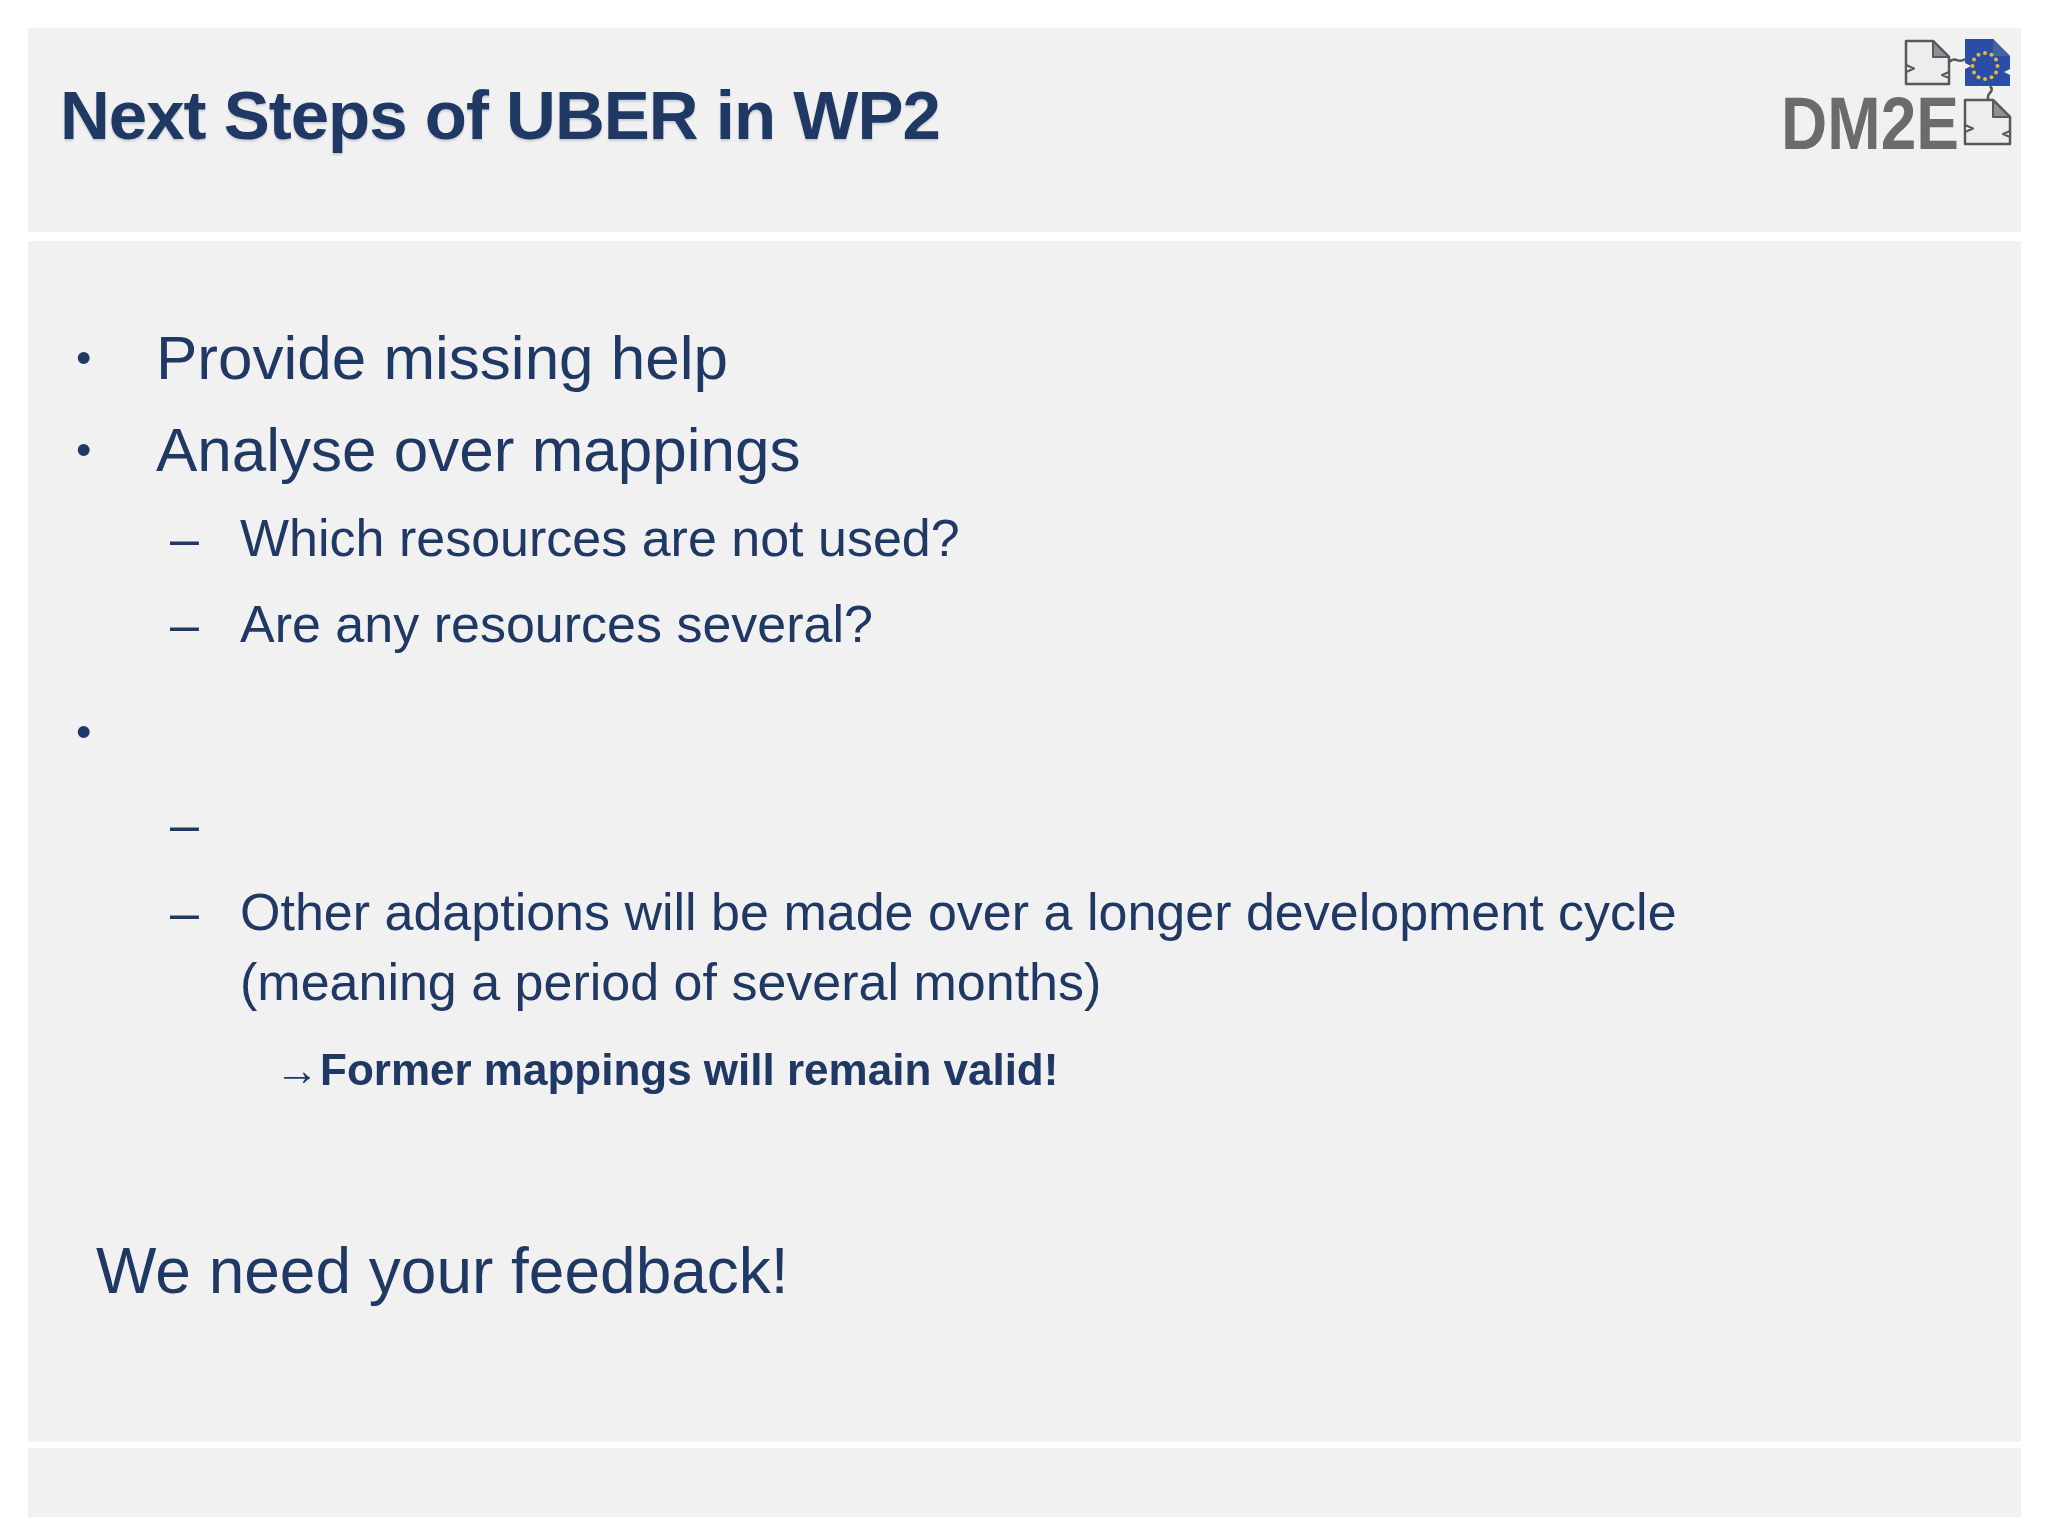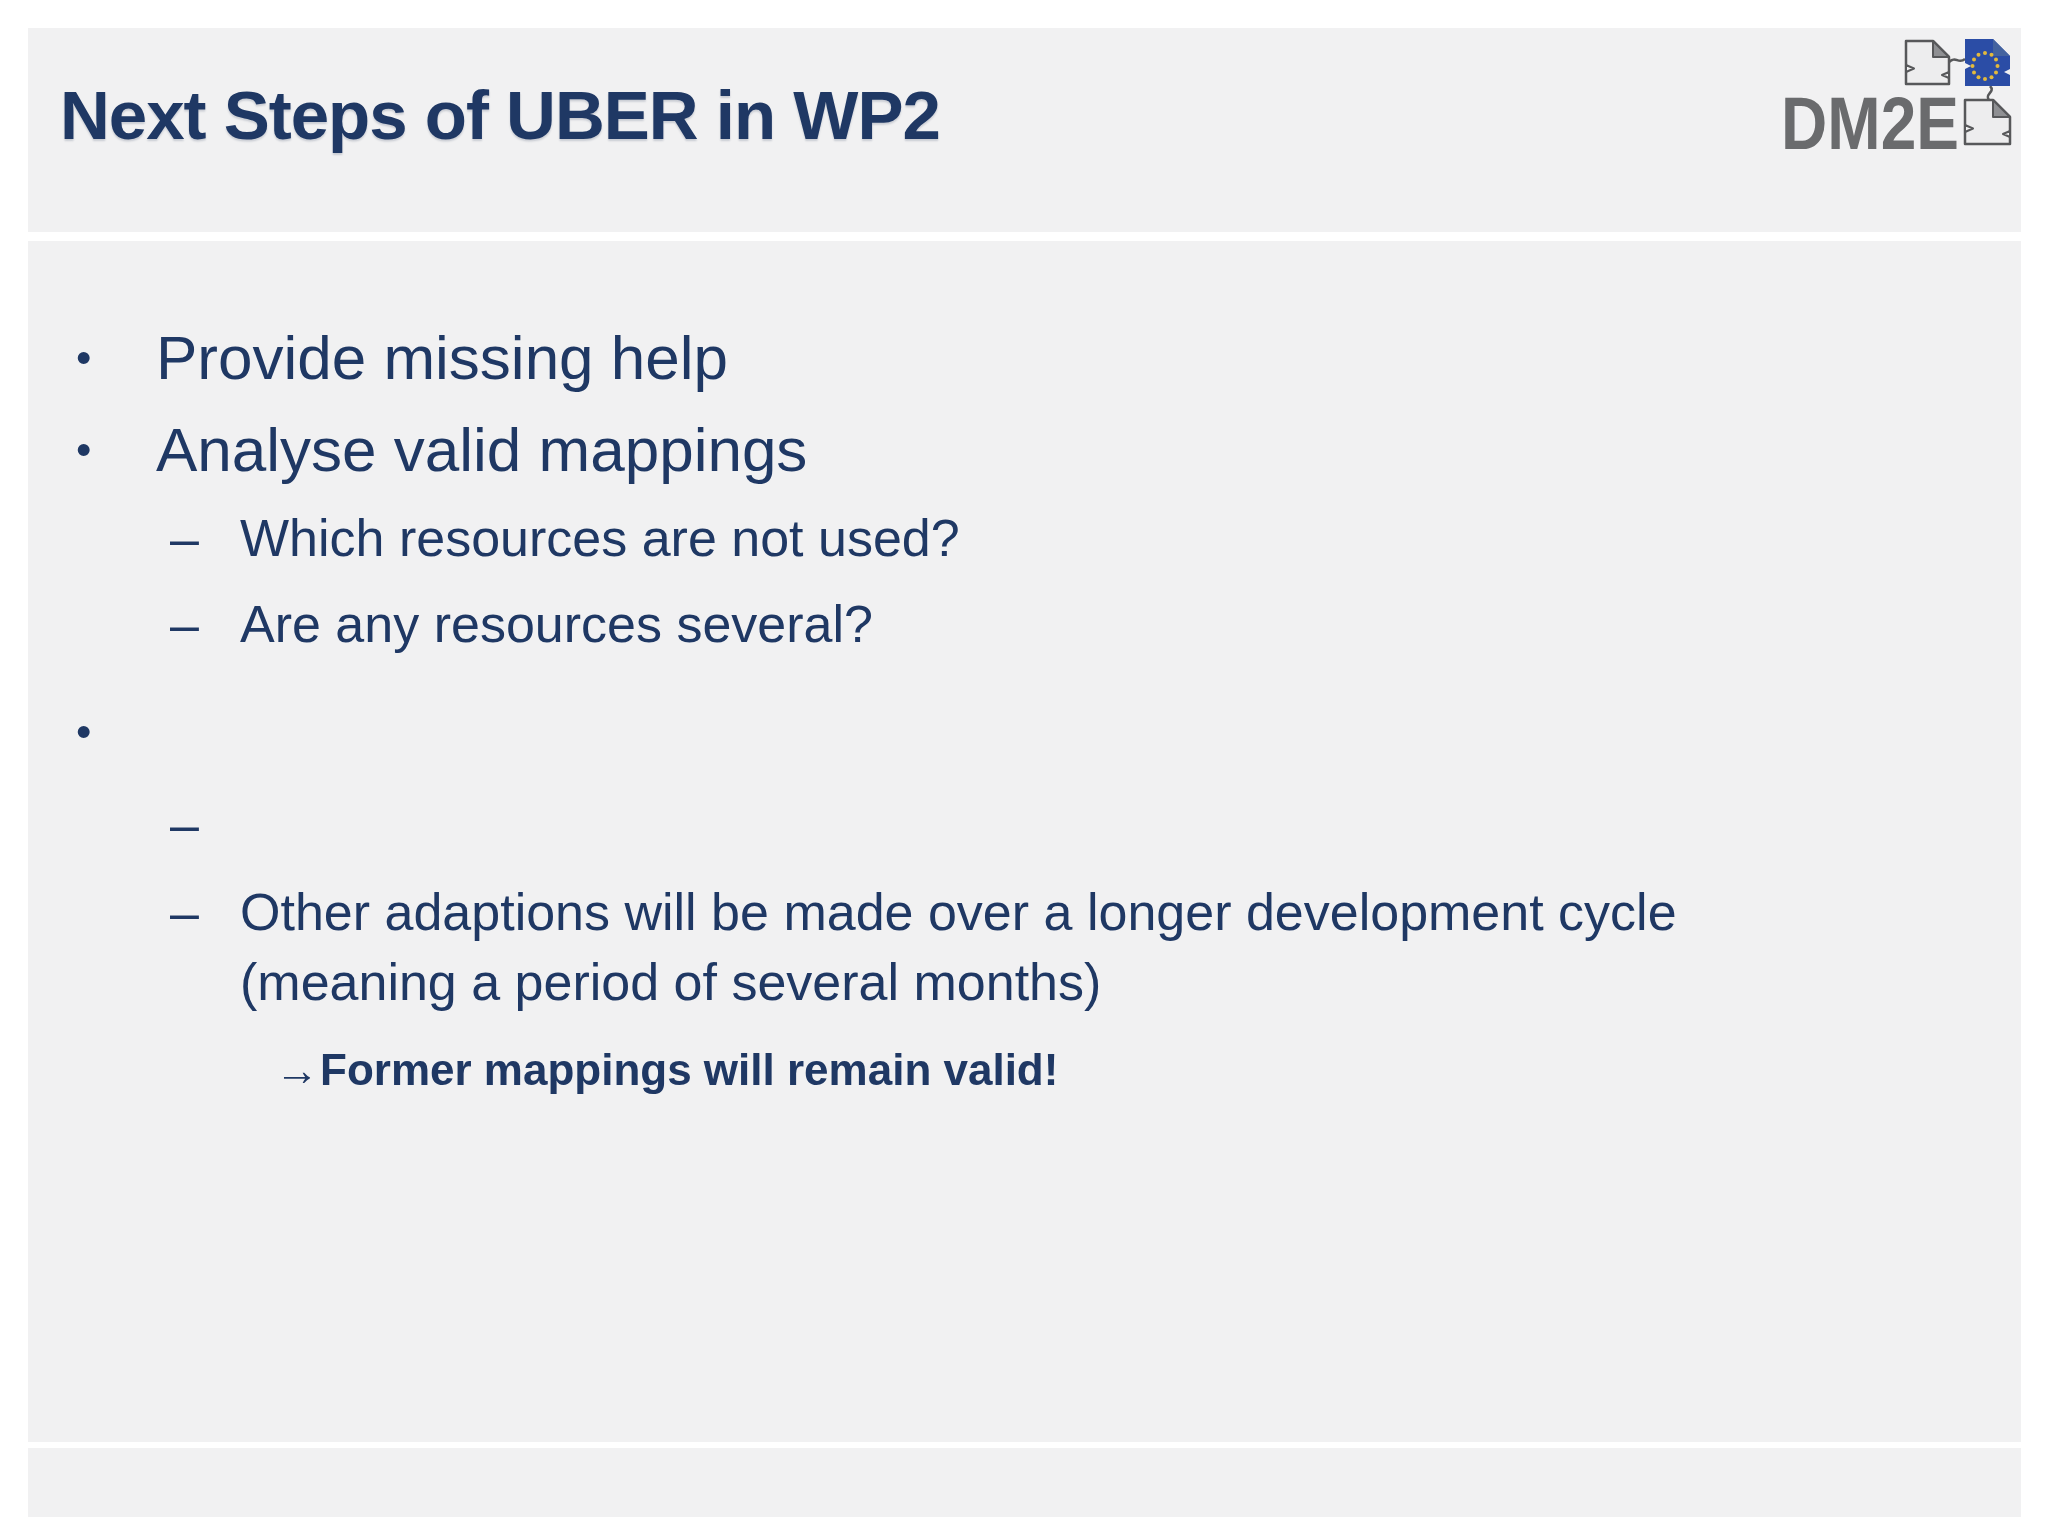--- a/index.html
+++ b/index.html
@@ -104,21 +104,21 @@
 <div class="panel main-panel">
   <div class="content">
 
     <div class="row lvl1">
       <span class="marker">•</span>
       <span class="bullet-text">Provide missing help</span>
     </div>
 
     <div class="row lvl1 mt-a">
       <span class="marker">•</span>
-      <span class="bullet-text">Analyse valid mappings</span>
+      <span class="bullet-text">Analyse over mappings</span>
     </div>
 
     <div class="row lvl2 mt-b">
       <span class="marker">–</span>
       <span class="bullet-text">Which resources are not used?</span>
     </div>
 
     <div class="row lvl2 mt-c">
       <span class="marker">–</span>
       <span class="bullet-text">Are any resources several?</span>
@@ -138,15 +138,16 @@
 (meaning a period of several months)</span>
     </div>
 
     <div class="row lvl3 mt-g">
       <span class="marker">→</span>
       <span class="bullet-text">Former mappings will remain valid!</span>
     </div>
 
   </div>
 
+  <div class="closing-text">We need your feedback!</div>
 </div>
 
 <div class="panel footer-strip"></div>
 
 </body></html>

